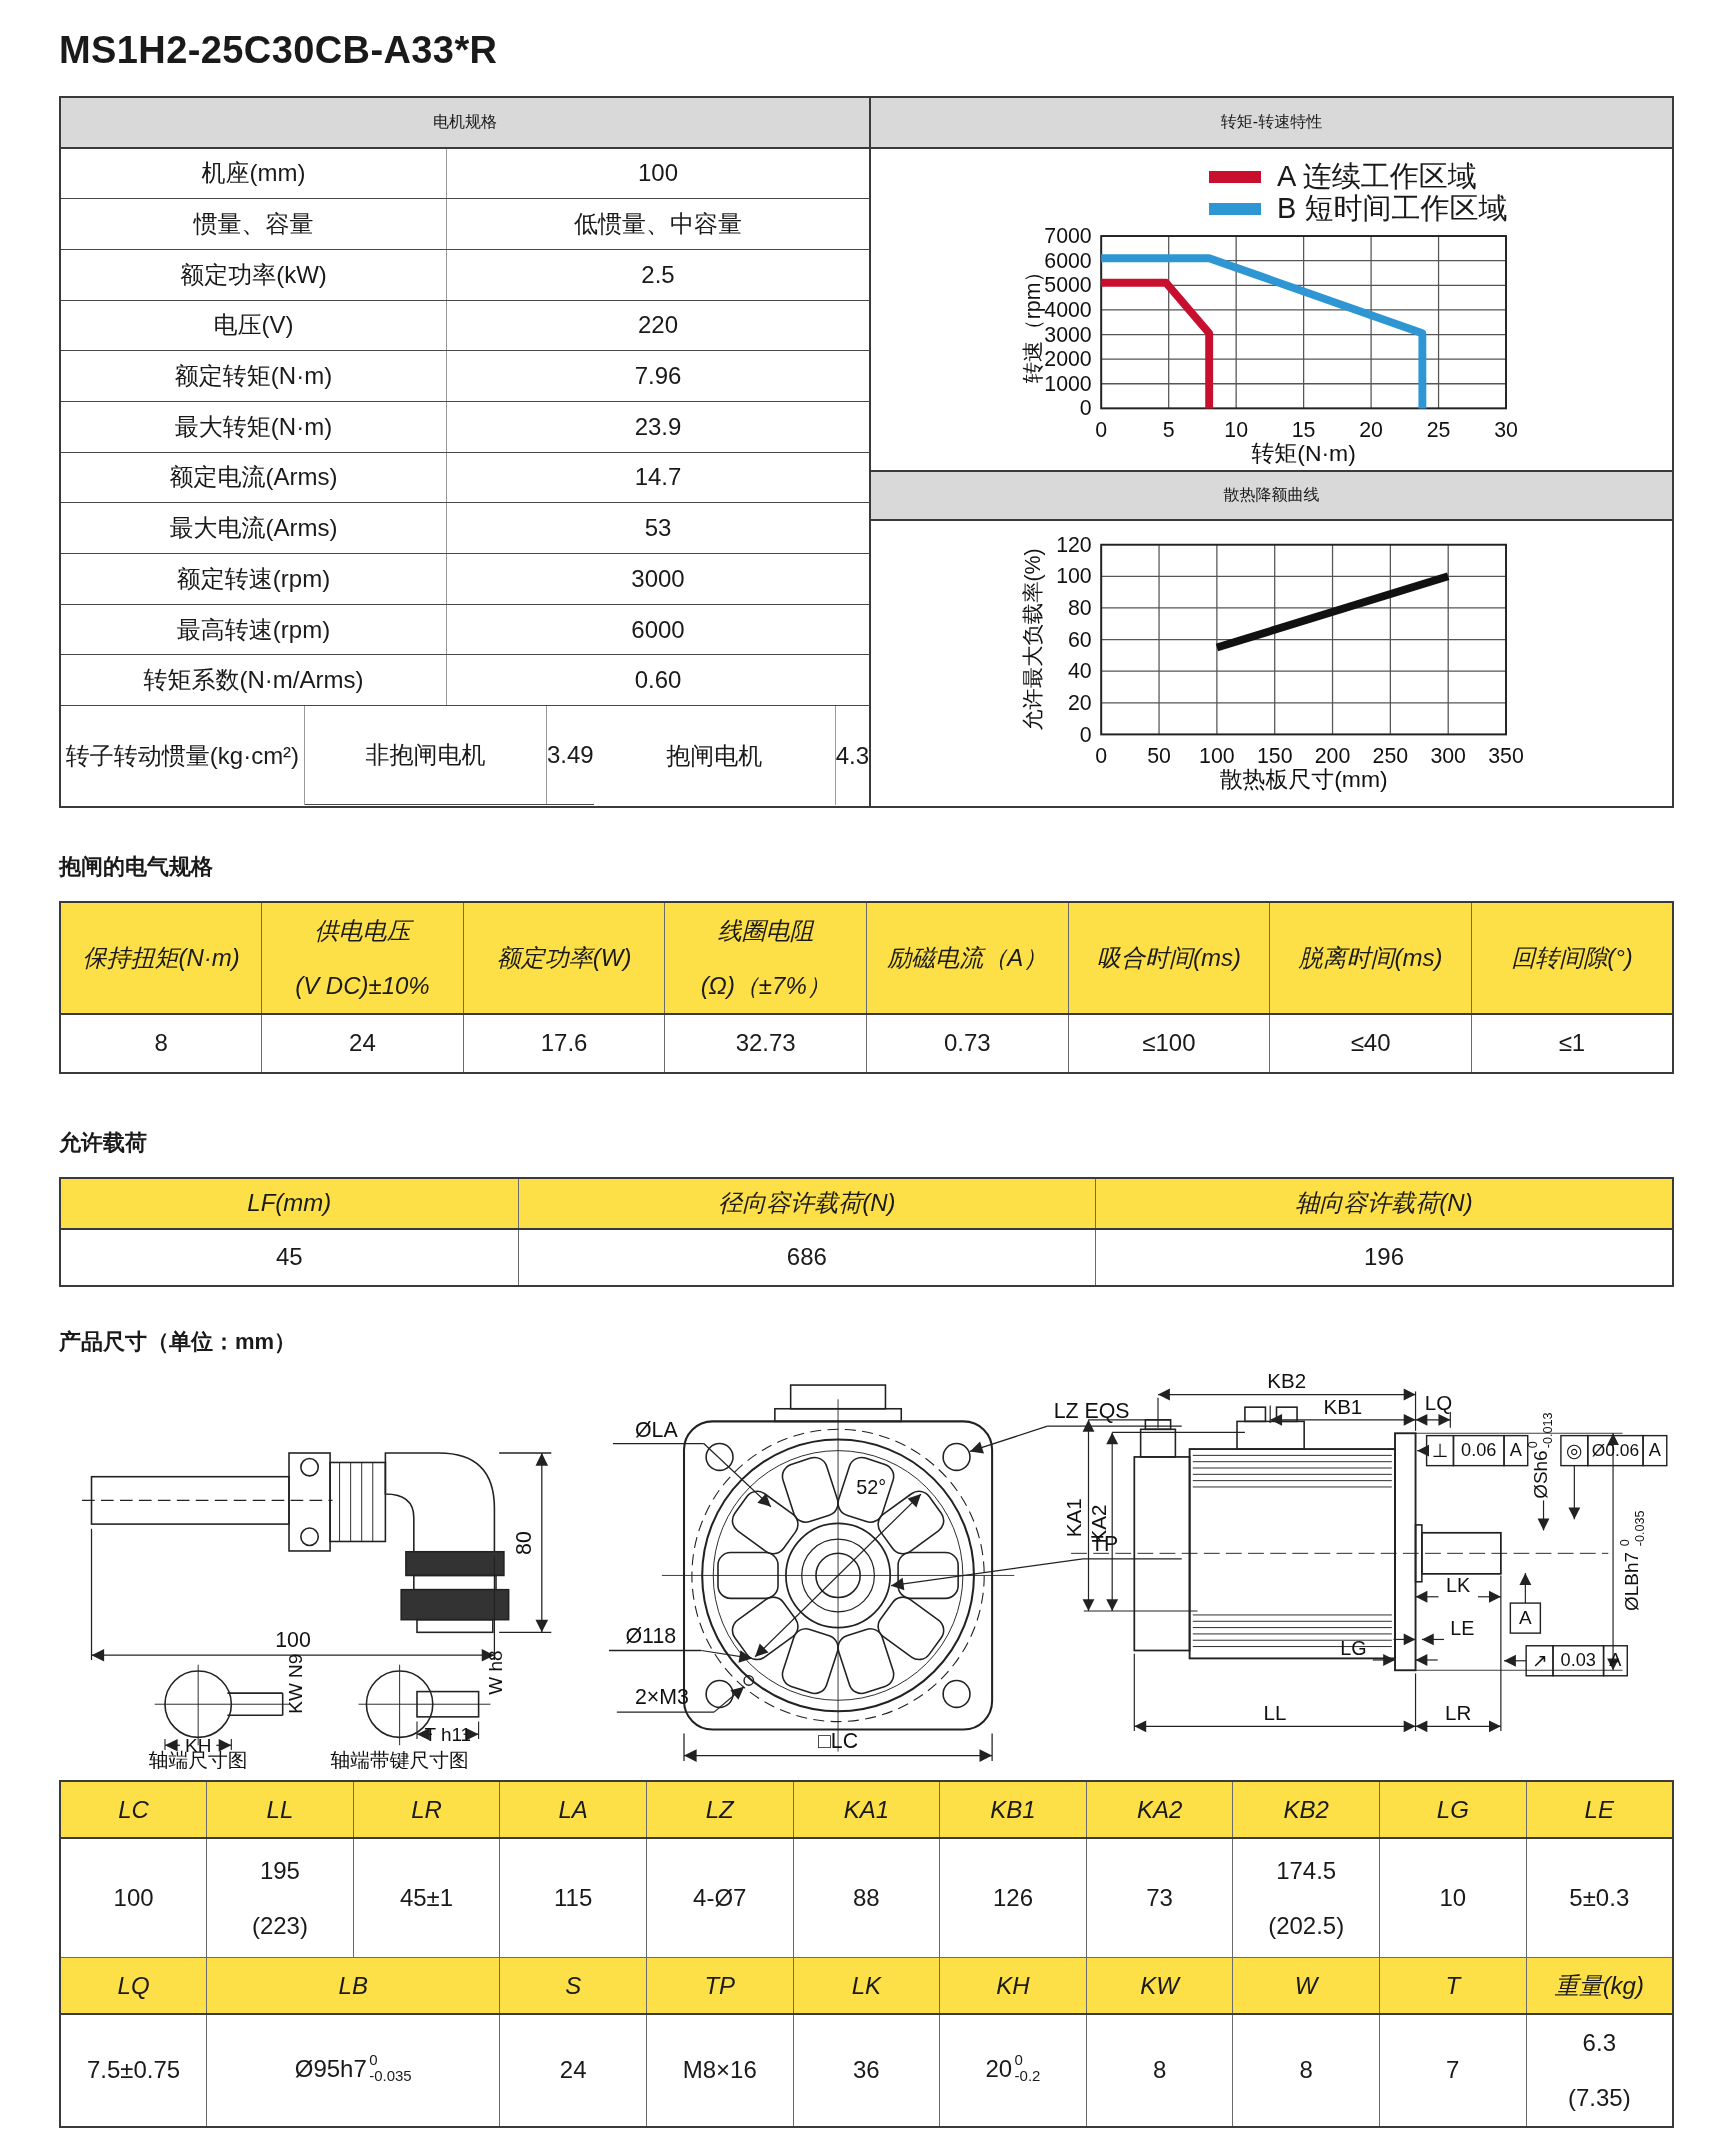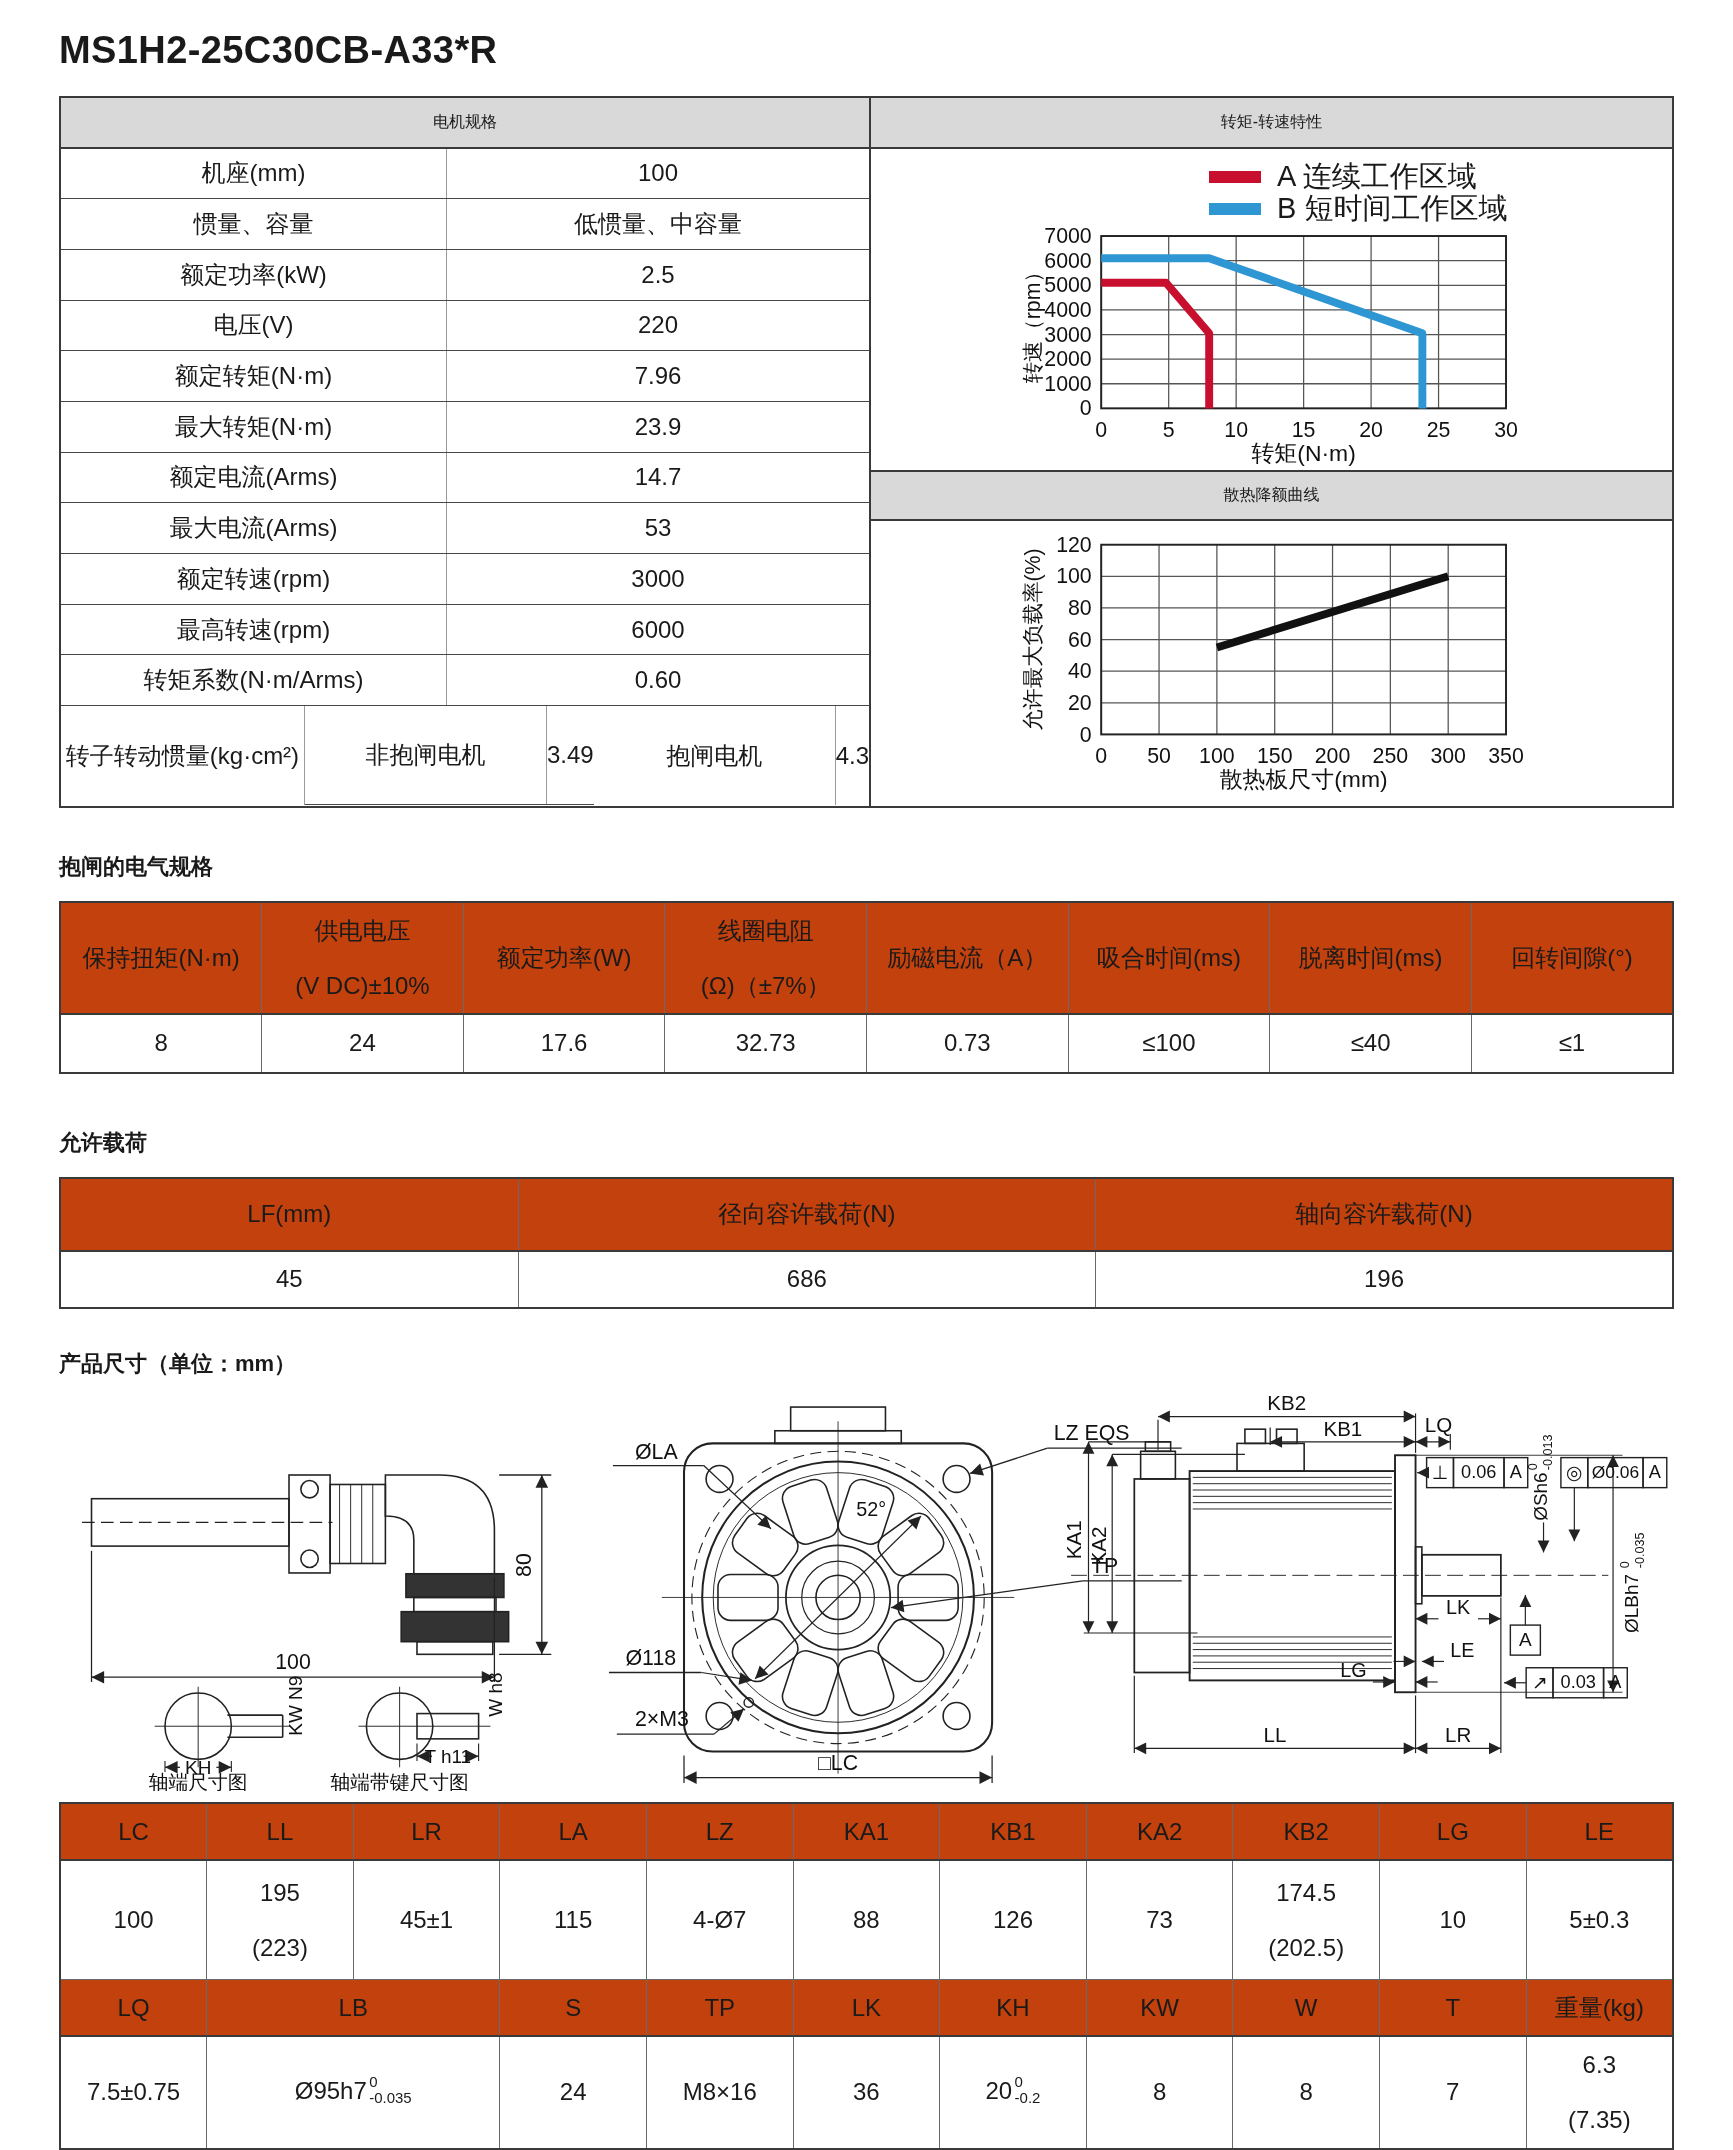--- a/index.html
+++ b/index.html
@@ -33,26 +33,26 @@
   .legend-item { display:flex; align-items:center; height:32px; }
   .legend-swatch { width:52px; height:12px; margin-right:16px; flex:none; }
   .legend-label { font-size:29px; }
   svg.chart { display:block; margin-top:3.2px; }
 
   
   table.grid { width:100%; border-collapse:collapse; table-layout:fixed; }
   table.grid th, table.grid td { border:1.4px solid #6a6a6a; text-align:center; vertical-align:middle;
        font-size:24px; font-weight:normal; padding:0; }
   table.grid { border:2.4px solid #3a3a3a; }
-  table.grid tr.hrow th { background:#c2410c; border-bottom:2.4px solid #3a3a3a; }
+  table.grid tr.hrow th { background:#fde047; border-bottom:2.4px solid #3a3a3a;font-style:italic; }
   .preline { white-space:pre-line; }
   .lh-tall { line-height:2.3; }
   .brake-table tr.hrow th { height:112px; }
   .brake-table tr.vrow td { height:59px; }
-  .load-table tr.hrow th { height:73px; }
+  .load-table tr.hrow th { height:51px; }
   .load-table tr.vrow td { height:57px; }
   .dims-table tr.hrow th { height:57px; }
   .dims-table tr.vrow td { height:119px; }
   .dims-table tr.vrow2 td { height:112px; }
   .tolstack { display:inline-flex; flex-direction:column; font-size:15px; line-height:1.1;
               vertical-align:middle; text-align:left; transform:translateY(-1.6px); margin-left:2.4px; }
   .sup0 { display:block; }
 
   .mt58 { margin-top:44px; } .mt70 { margin-top:54px; } .mt52 { margin-top:40px; }
   .gap-title-table { margin-top:19px; }

